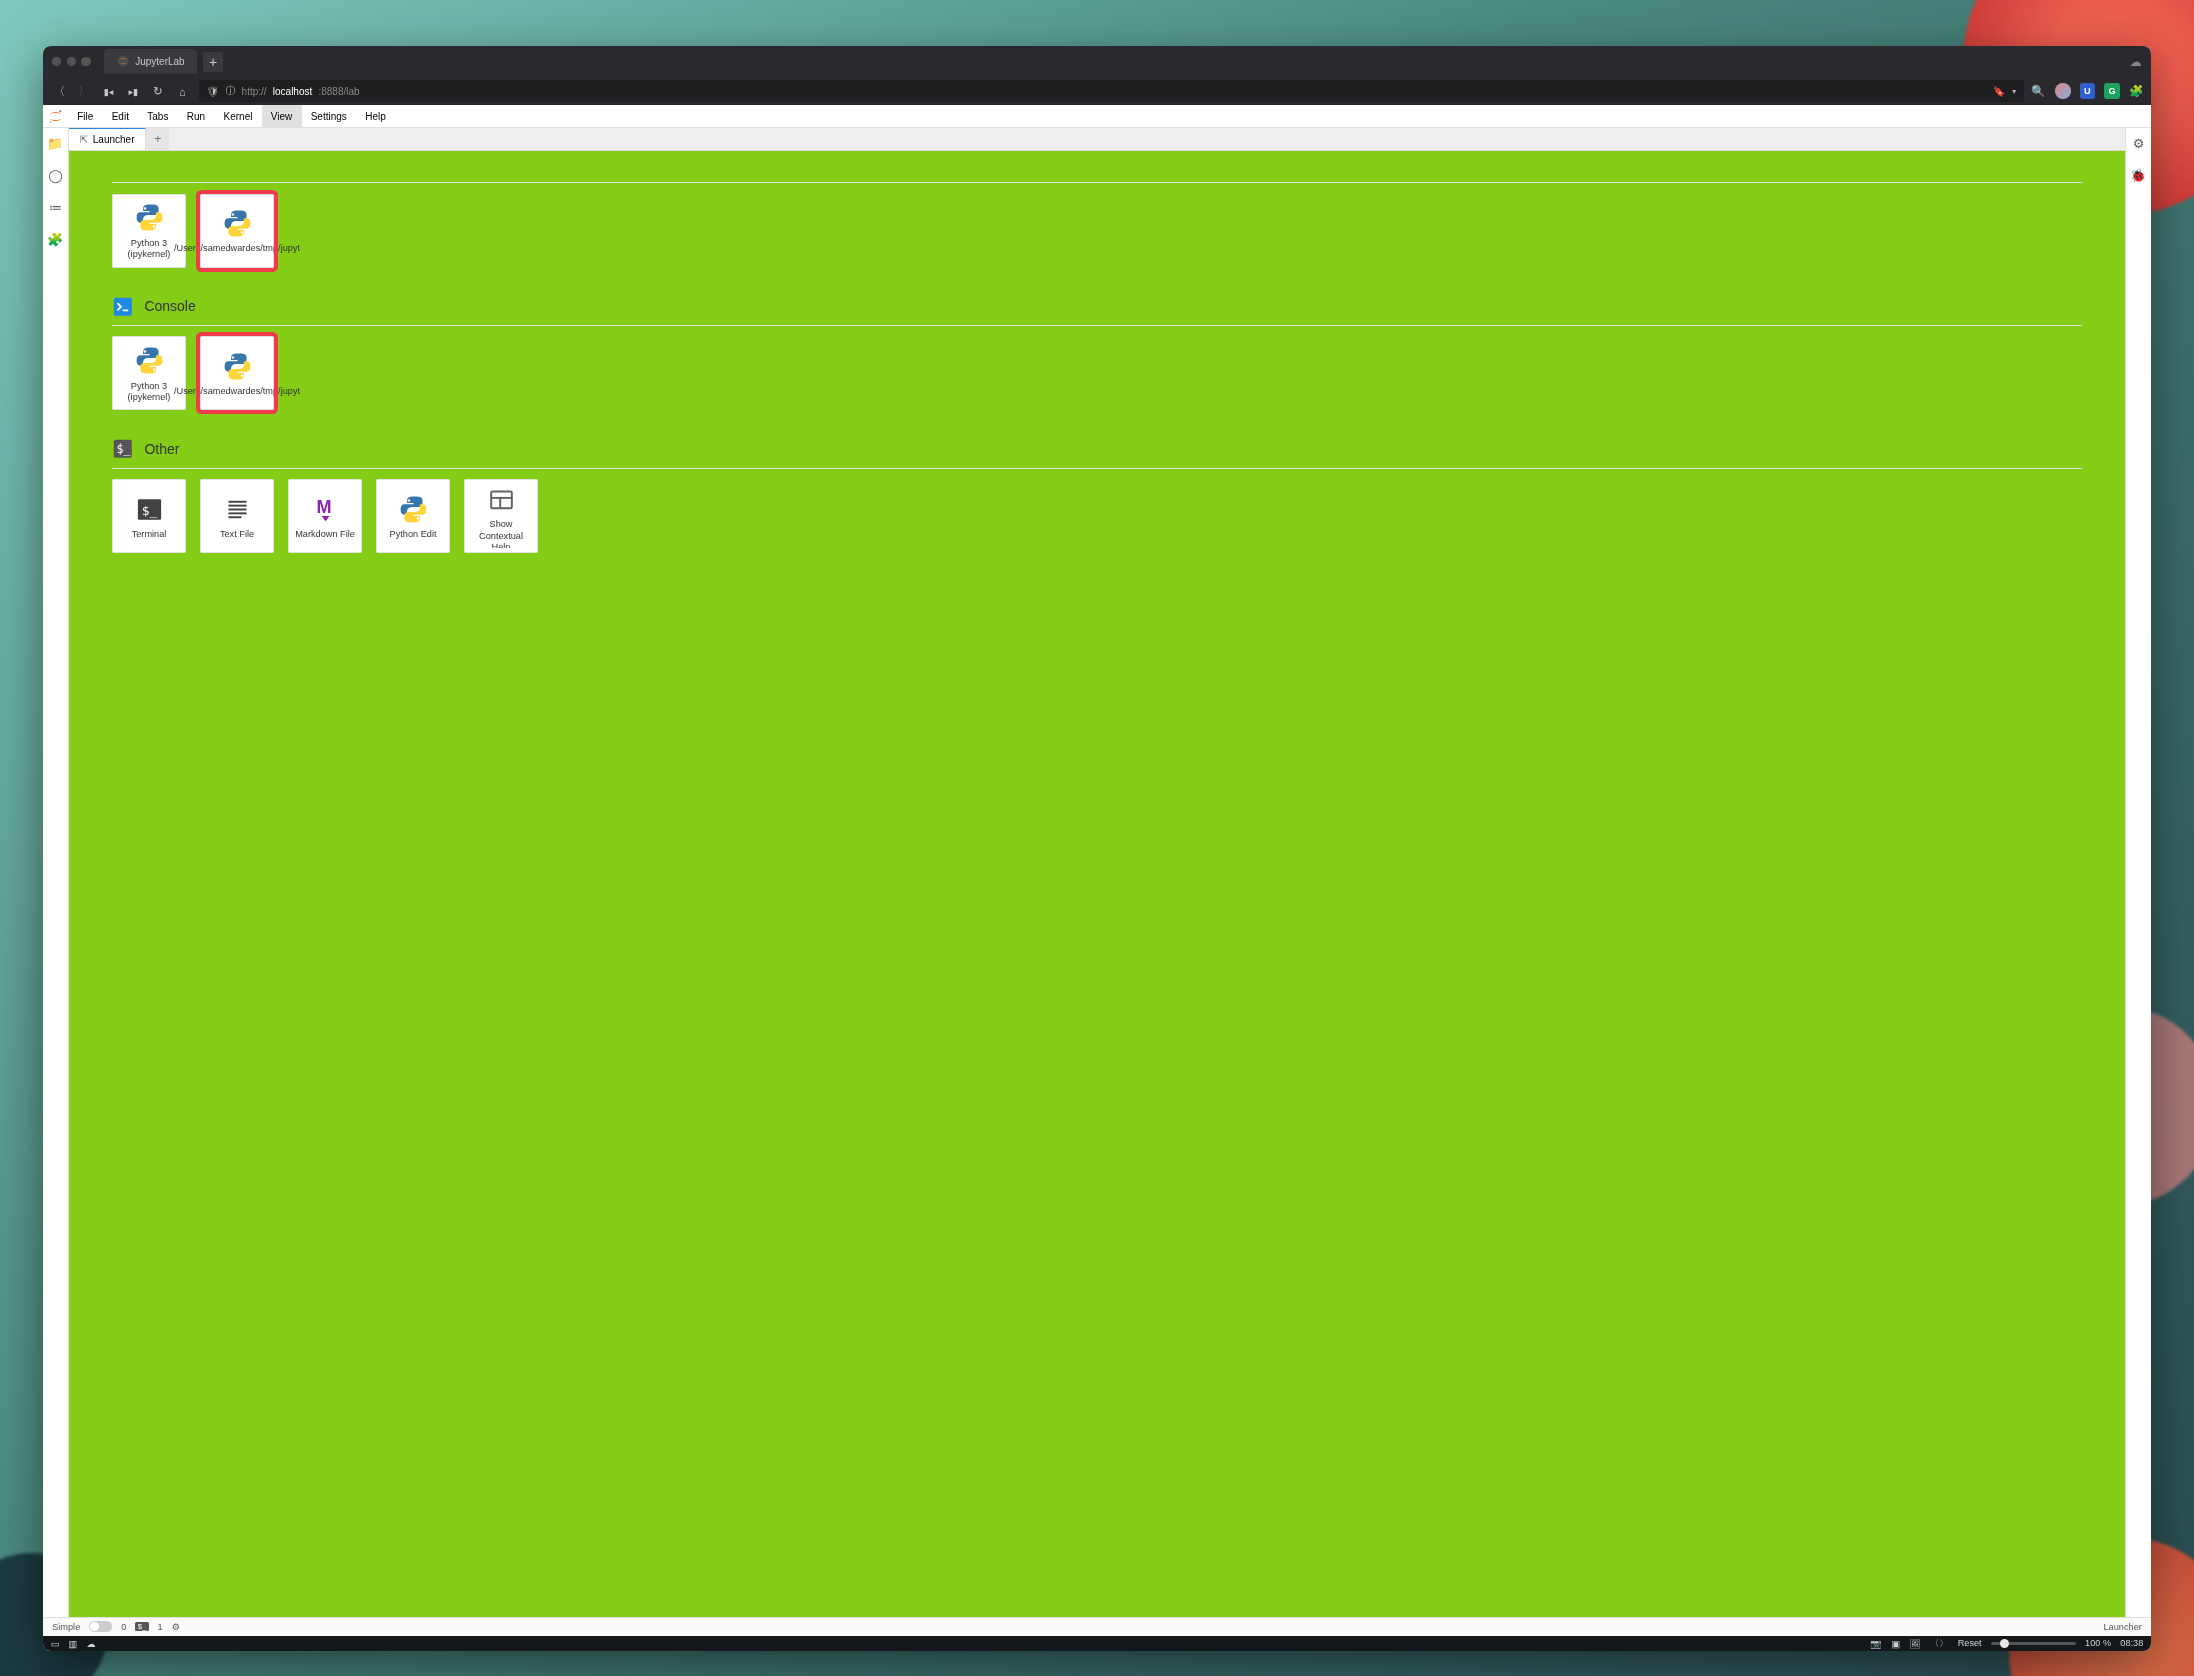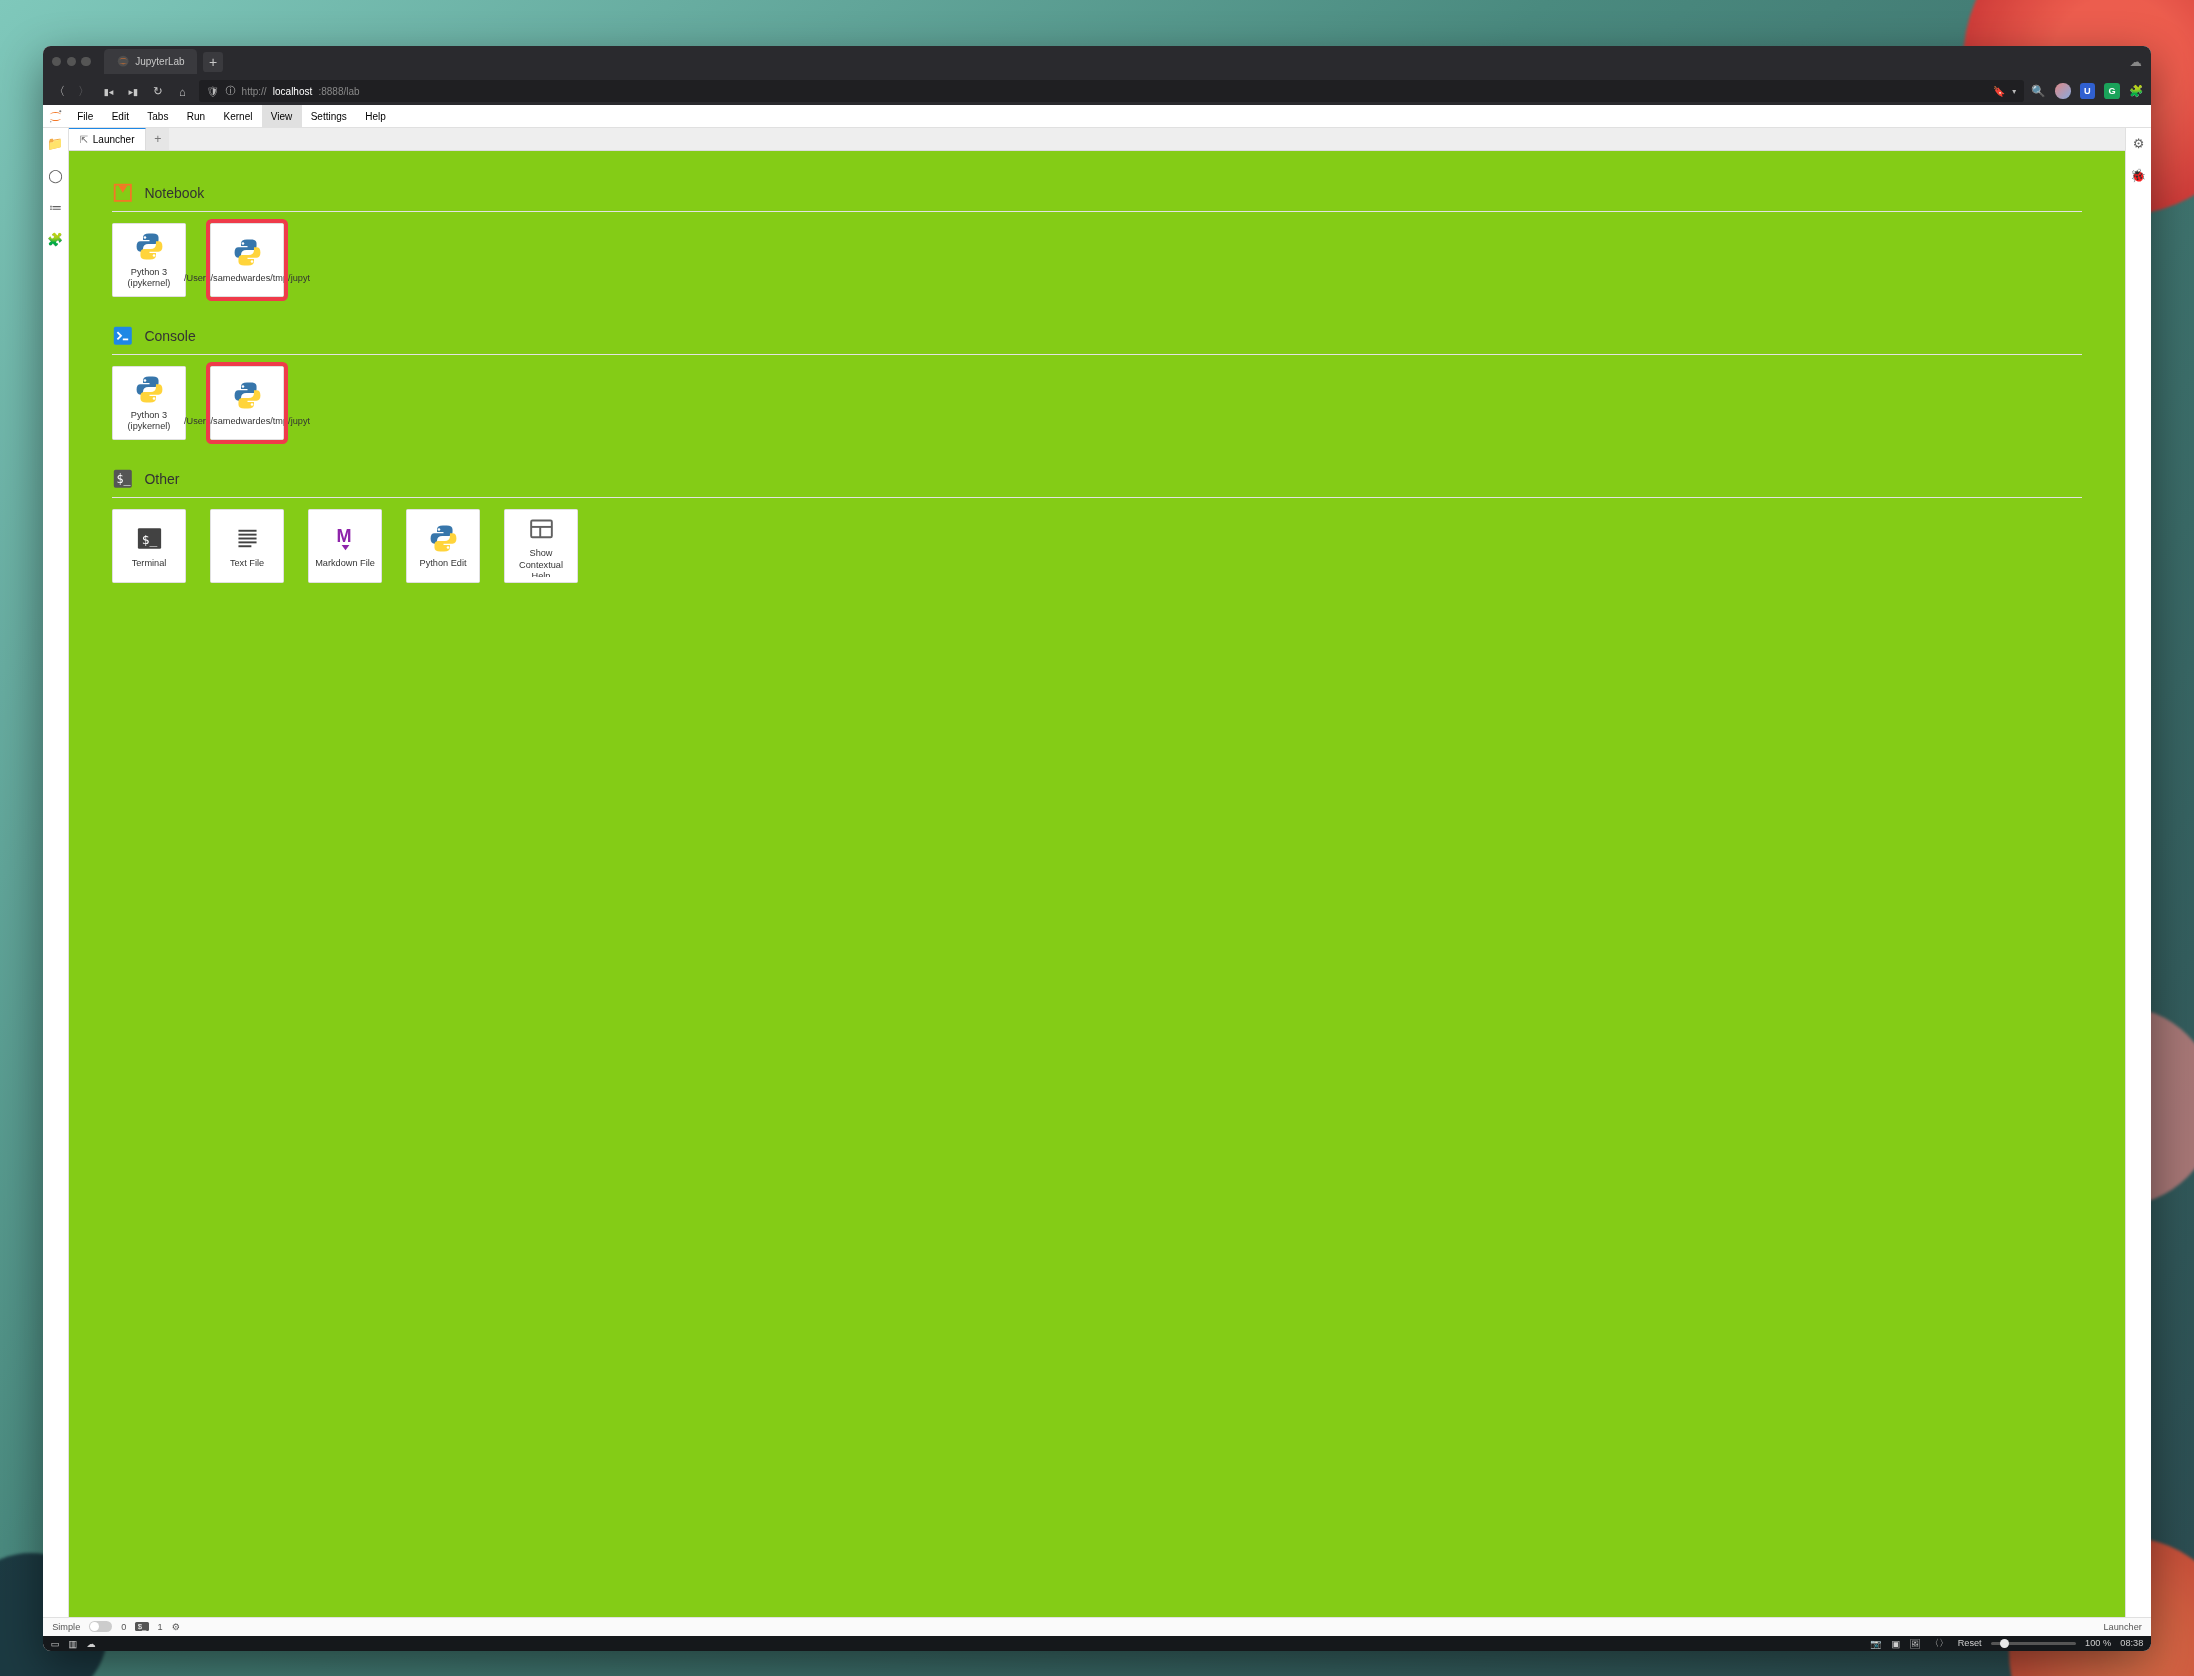--- a/index.html
+++ b/index.html
@@ -113,21 +113,21 @@
   }
   .doctab-add{width:23px;display:flex;align-items:center;justify-content:center;color:#777;cursor:pointer;background:#e6e6e6;}
   .launcher {
     flex:1; overflow:auto; padding:31px 43px;
   }
   .section { margin-bottom:28px;}
   .section-header{display:flex;align-items:center;gap:10.8px;margin-bottom:7.7px;}
   .section-icon{width:21.6px;height:21.6px;display:flex;align-items:center;justify-content:center;}
   .section-title{font-size:14px;color:#333;}
   .section-rule{height:0.8px;background:#e2e2e2;margin-bottom:10.8px;}
-  .cards{display:flex;gap:24px;flex-wrap:wrap;}
+  .cards{display:flex;gap:14px;flex-wrap:wrap;}
   .card{
     width:74px;height:74px;border:0.8px solid #e0e0e0;border-radius:1.5px;
     display:flex;flex-direction:column;align-items:center;justify-content:center;
     gap:3.1px;padding:4.6px;cursor:pointer;background:#fff;
   }
   .card .card-icon{width:34px;height:34px;display:flex;align-items:center;justify-content:center;}
   .card .card-label{font-size:9.2px;color:#333;text-align:center;line-height:1.25;overflow:hidden;}
   .hl-red{outline:4.6px solid #ef3b4a;outline-offset:0.8px;}
 
   
@@ -246,29 +246,20 @@
           <div class="doctab">
             <span style="color:#616161;">⇱</span>
             <span>Launcher</span>
           </div>
           <div class="doctab-add">+</div>
         </div>
 
         <div class="launcher">
 
           <div class="section">
-            <div class="section-header">
-              <div class="section-icon">
-                <svg viewBox="0 0 24 24" width="21.6" height="21.6">
-                    <rect x="3" y="3" width="18" height="18" fill="none" stroke="#f37726" stroke-width="2"></rect>
-                    <path d="M7 4 L12 12 L17 4 Z" fill="#f37726"></path>
-                  </svg>
-              </div>
-              <div class="section-title">Notebook</div>
-            </div>
             <div class="section-rule"></div>
             <div class="cards" id="cards-notebook">
                 <div class="card">
                   <div class="card-icon python-logo">
   <svg viewBox="0 0 48 48" width="31" height="31">
     <path d="M23 4c-6 0-9 2-9 6v4h10v2H10c-4 0-6 3-6 8s2 8 6 8h4v-5c0-4 3-7 8-7h10c4 0 6-2 6-6V10c0-4-3-6-9-6h-6z" fill="#3776ab"></path>
     <circle cx="17" cy="10" r="2" fill="#fff"></circle>
     <path d="M25 44c6 0 9-2 9-6v-4H24v-2h14c4 0 6-3 6-8s-2-8-6-8h-4v5c0 4-3 7-8 7H16c-4 0-6 2-6 6v4c0 4 3 6 9 6h6z" fill="#ffd43b"></path>
     <circle cx="31" cy="38" r="2" fill="#fff"></circle>
   </svg>

